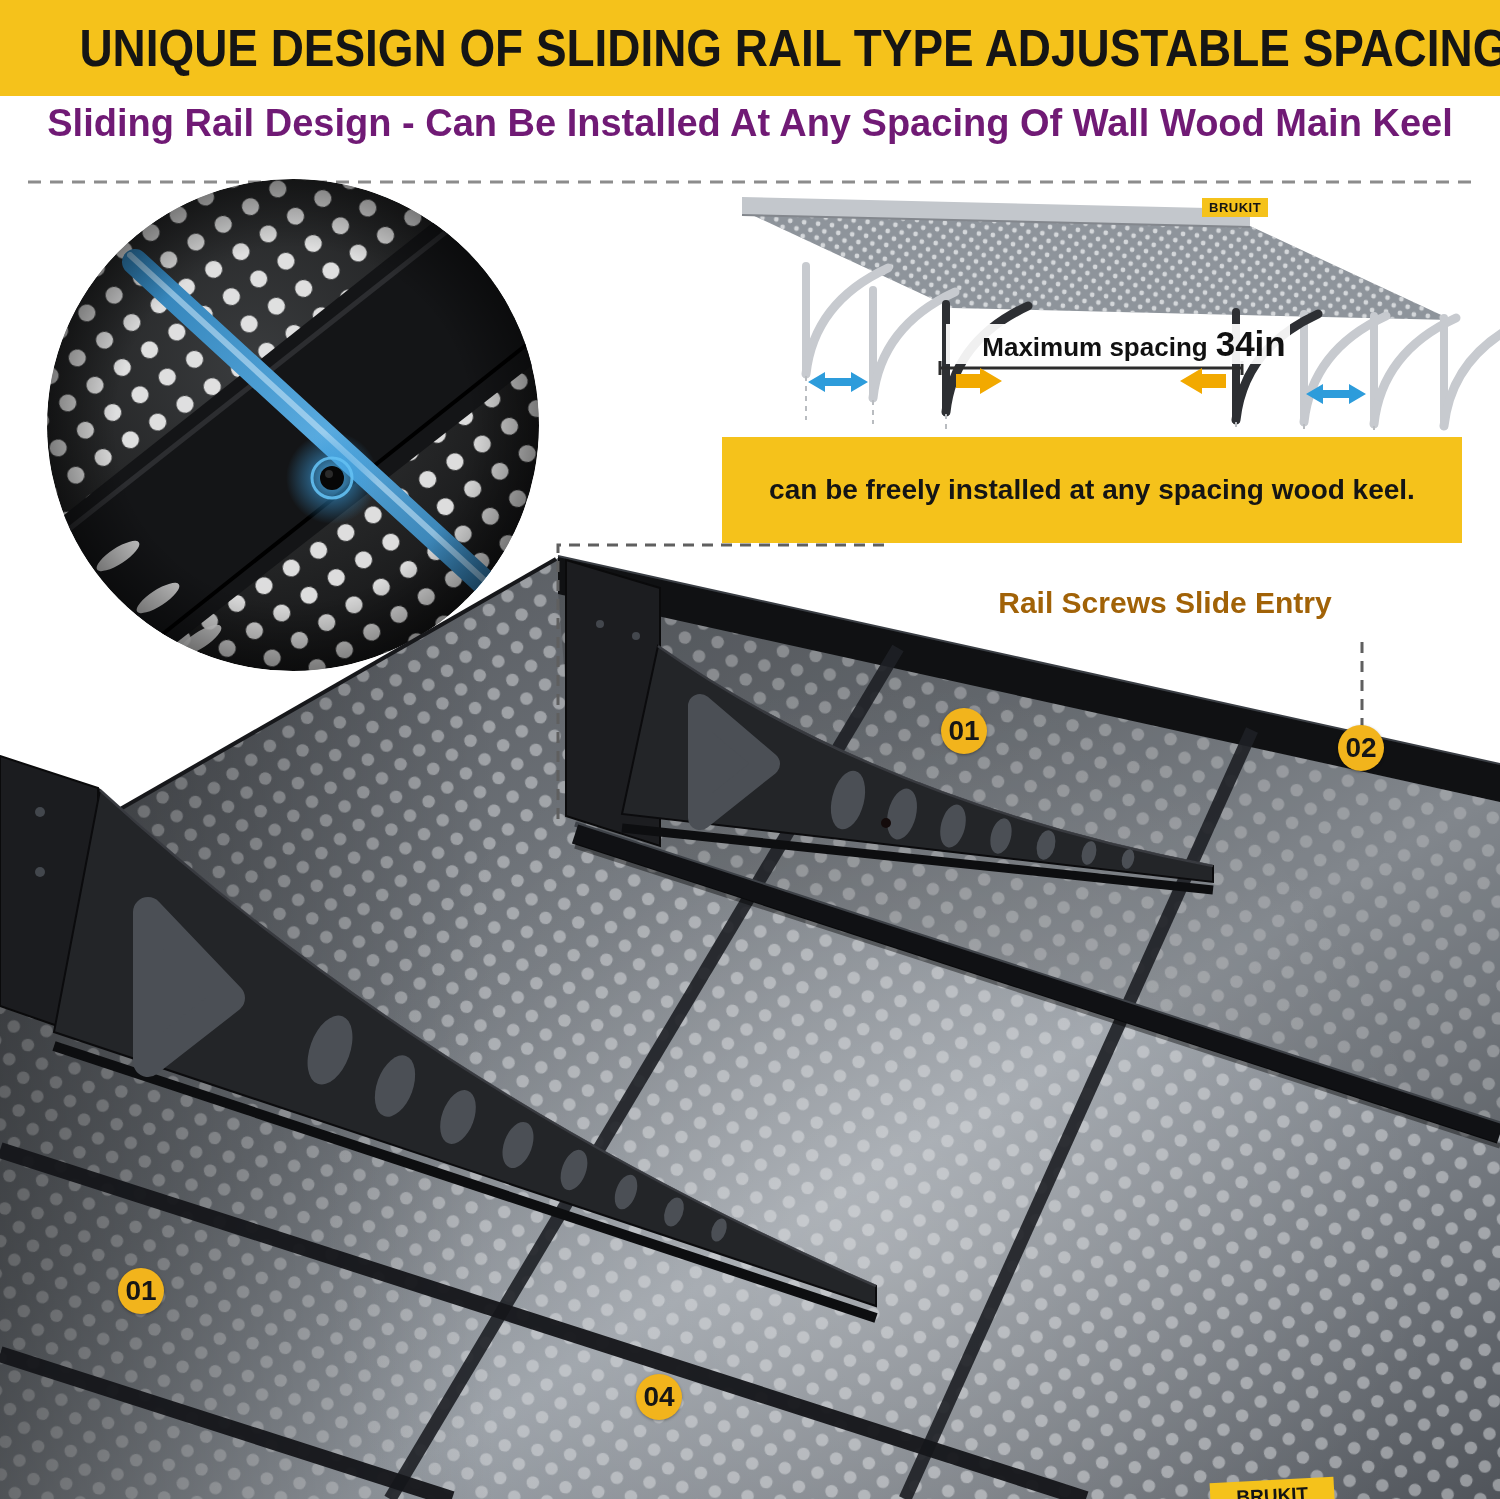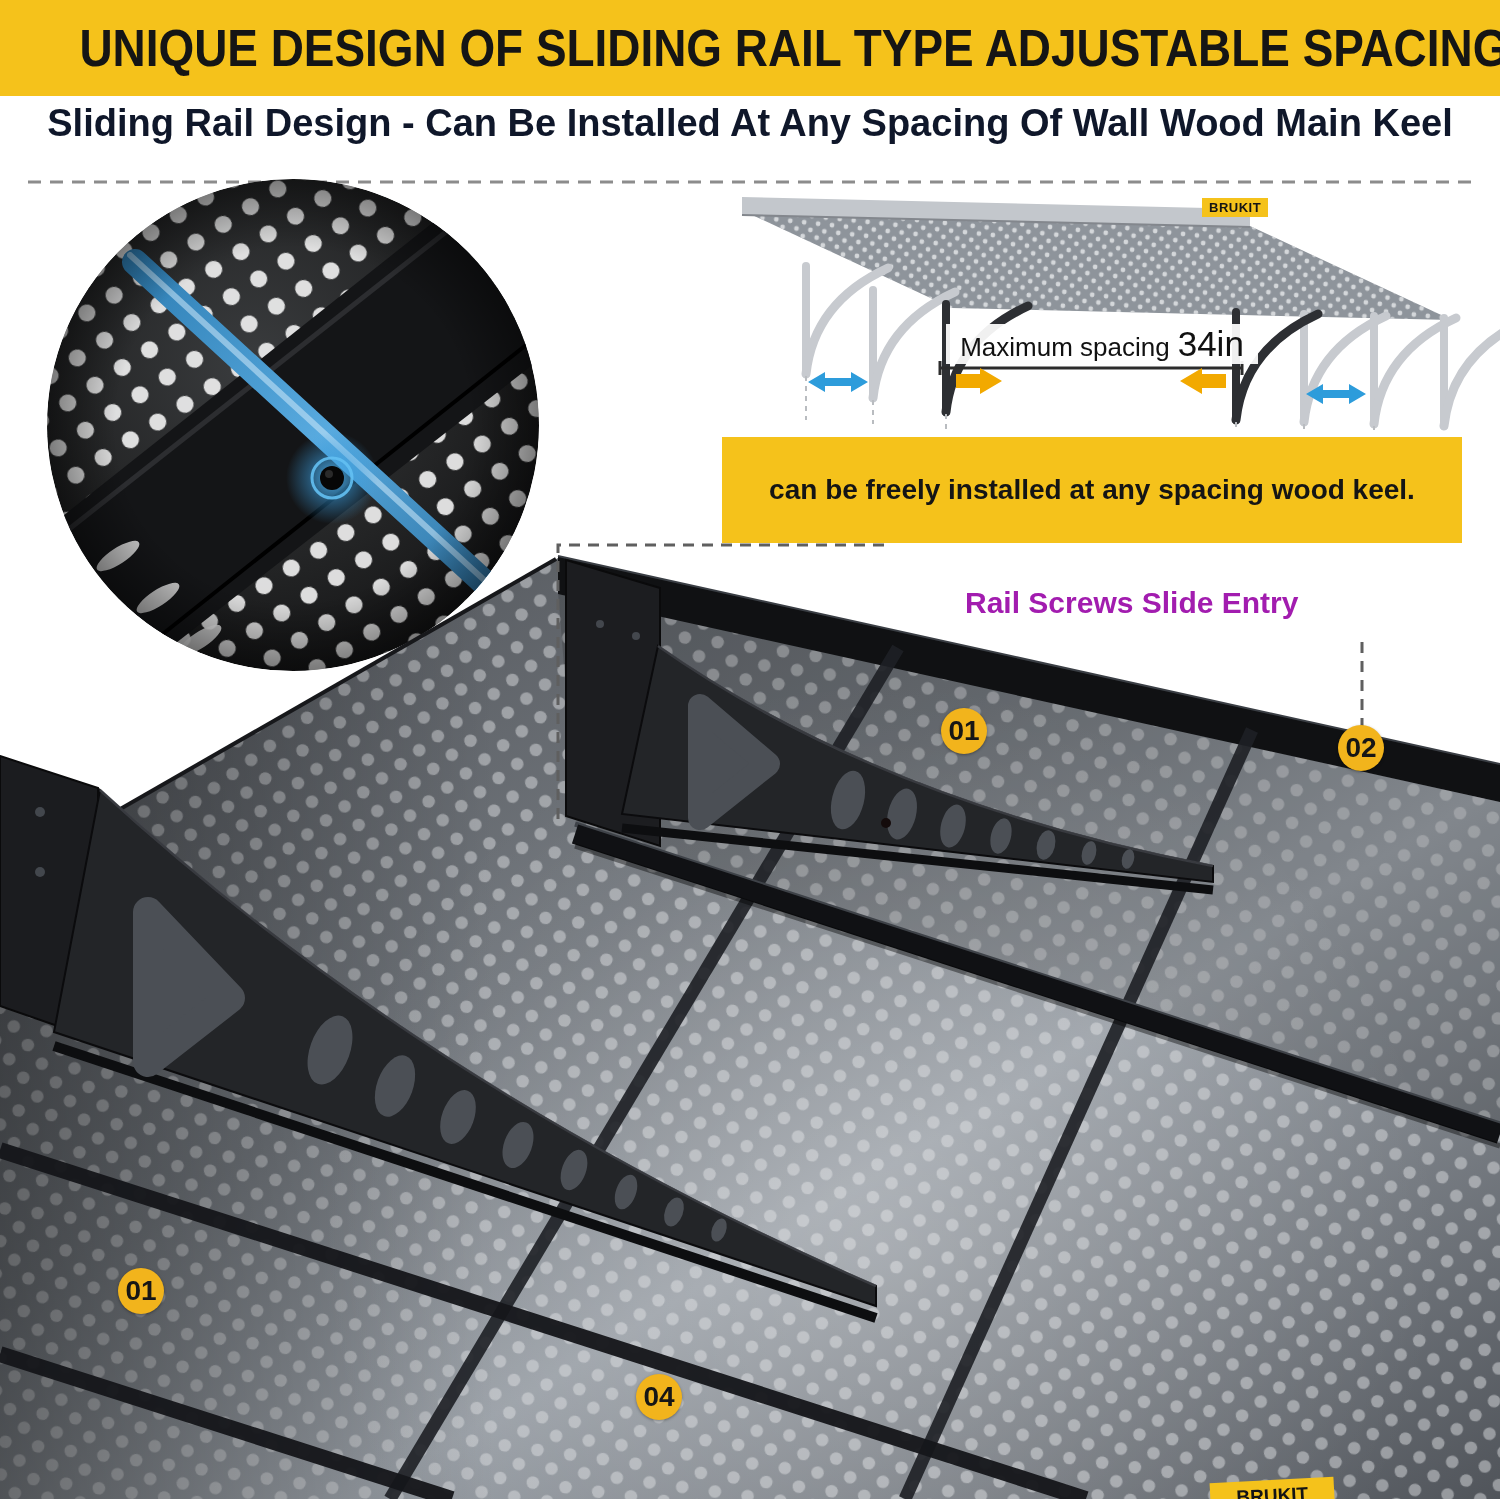--- a/index.html
+++ b/index.html
@@ -4,32 +4,32 @@
 <style>
   html,body{margin:0;padding:0;background:#fff;}
   .page{position:relative;width:1500px;height:1499px;background:#fff;overflow:hidden;
         font-family:"Liberation Sans",sans-serif;}
   #scene{position:absolute;left:0;top:0;width:1500px;height:1499px;z-index:1;}
   svg text{font-family:"Liberation Sans",sans-serif;}
   .banner{position:absolute;left:0;top:0;width:1500px;height:96px;background:#F5C21B;
           display:flex;align-items:center;z-index:3;}
   .title{font-size:51px;font-weight:700;color:#151515;white-space:nowrap;transform:scaleX(.9);}
   .subtitle{position:absolute;top:102px;left:0;width:1500px;text-align:center;
-            font-size:38px;font-weight:700;color:#0f172a;z-index:3;white-space:nowrap;}
+            font-size:38px;font-weight:700;color:#701a75;z-index:3;white-space:nowrap;}
   .note-box{position:absolute;left:722px;top:437px;width:740px;height:106px;background:#F5C21B;
             display:flex;flex-direction:column;justify-content:center;align-items:center;
             z-index:3;font-size:28px;font-weight:700;color:#151515;line-height:1.32;text-align:center;}
   .max-spacing{position:absolute;left:946px;top:324px;width:312px;text-align:left;z-index:3;
-               font-weight:400;color:#111;font-size:26px;background:rgba(255,255,255,.93);
-               display:flex;align-items:baseline;justify-content:center;gap:8px;}
+               font-weight:700;color:#111;font-size:26px;background:rgba(255,255,255,.93);
+               display:flex;align-items:baseline;justify-content:center;gap:8px;padding-left:32px;}
   .max-spacing .val{font-size:35px;}
   .brand-tag{position:absolute;left:1202px;top:198px;background:#F5C21B;color:#141414;
              font-size:13px;font-weight:700;padding:2px 7px;z-index:3;letter-spacing:.5px;}
-  .callout{position:absolute;left:965px;top:586px;width:400px;text-align:left;
-           font-size:30px;font-weight:700;color:#a21caf;z-index:3;white-space:nowrap;}
+  .callout{position:absolute;left:965px;top:586px;width:400px;text-align:center;
+           font-size:30px;font-weight:700;color:#a16207;z-index:3;white-space:nowrap;}
   .badge{position:absolute;width:46px;height:46px;border-radius:50%;background:#F2B41C;
          color:#161616;display:flex;align-items:center;justify-content:center;
          font-size:28px;font-weight:700;z-index:3;box-shadow:0 1px 3px rgba(0,0,0,.35);}
   #scene .ghost use{stroke:#c7cacf;}
   #scene .solid use{stroke:#2d2f33;}
 </style>
 </head>
 <body>
 
 <div class="page">

